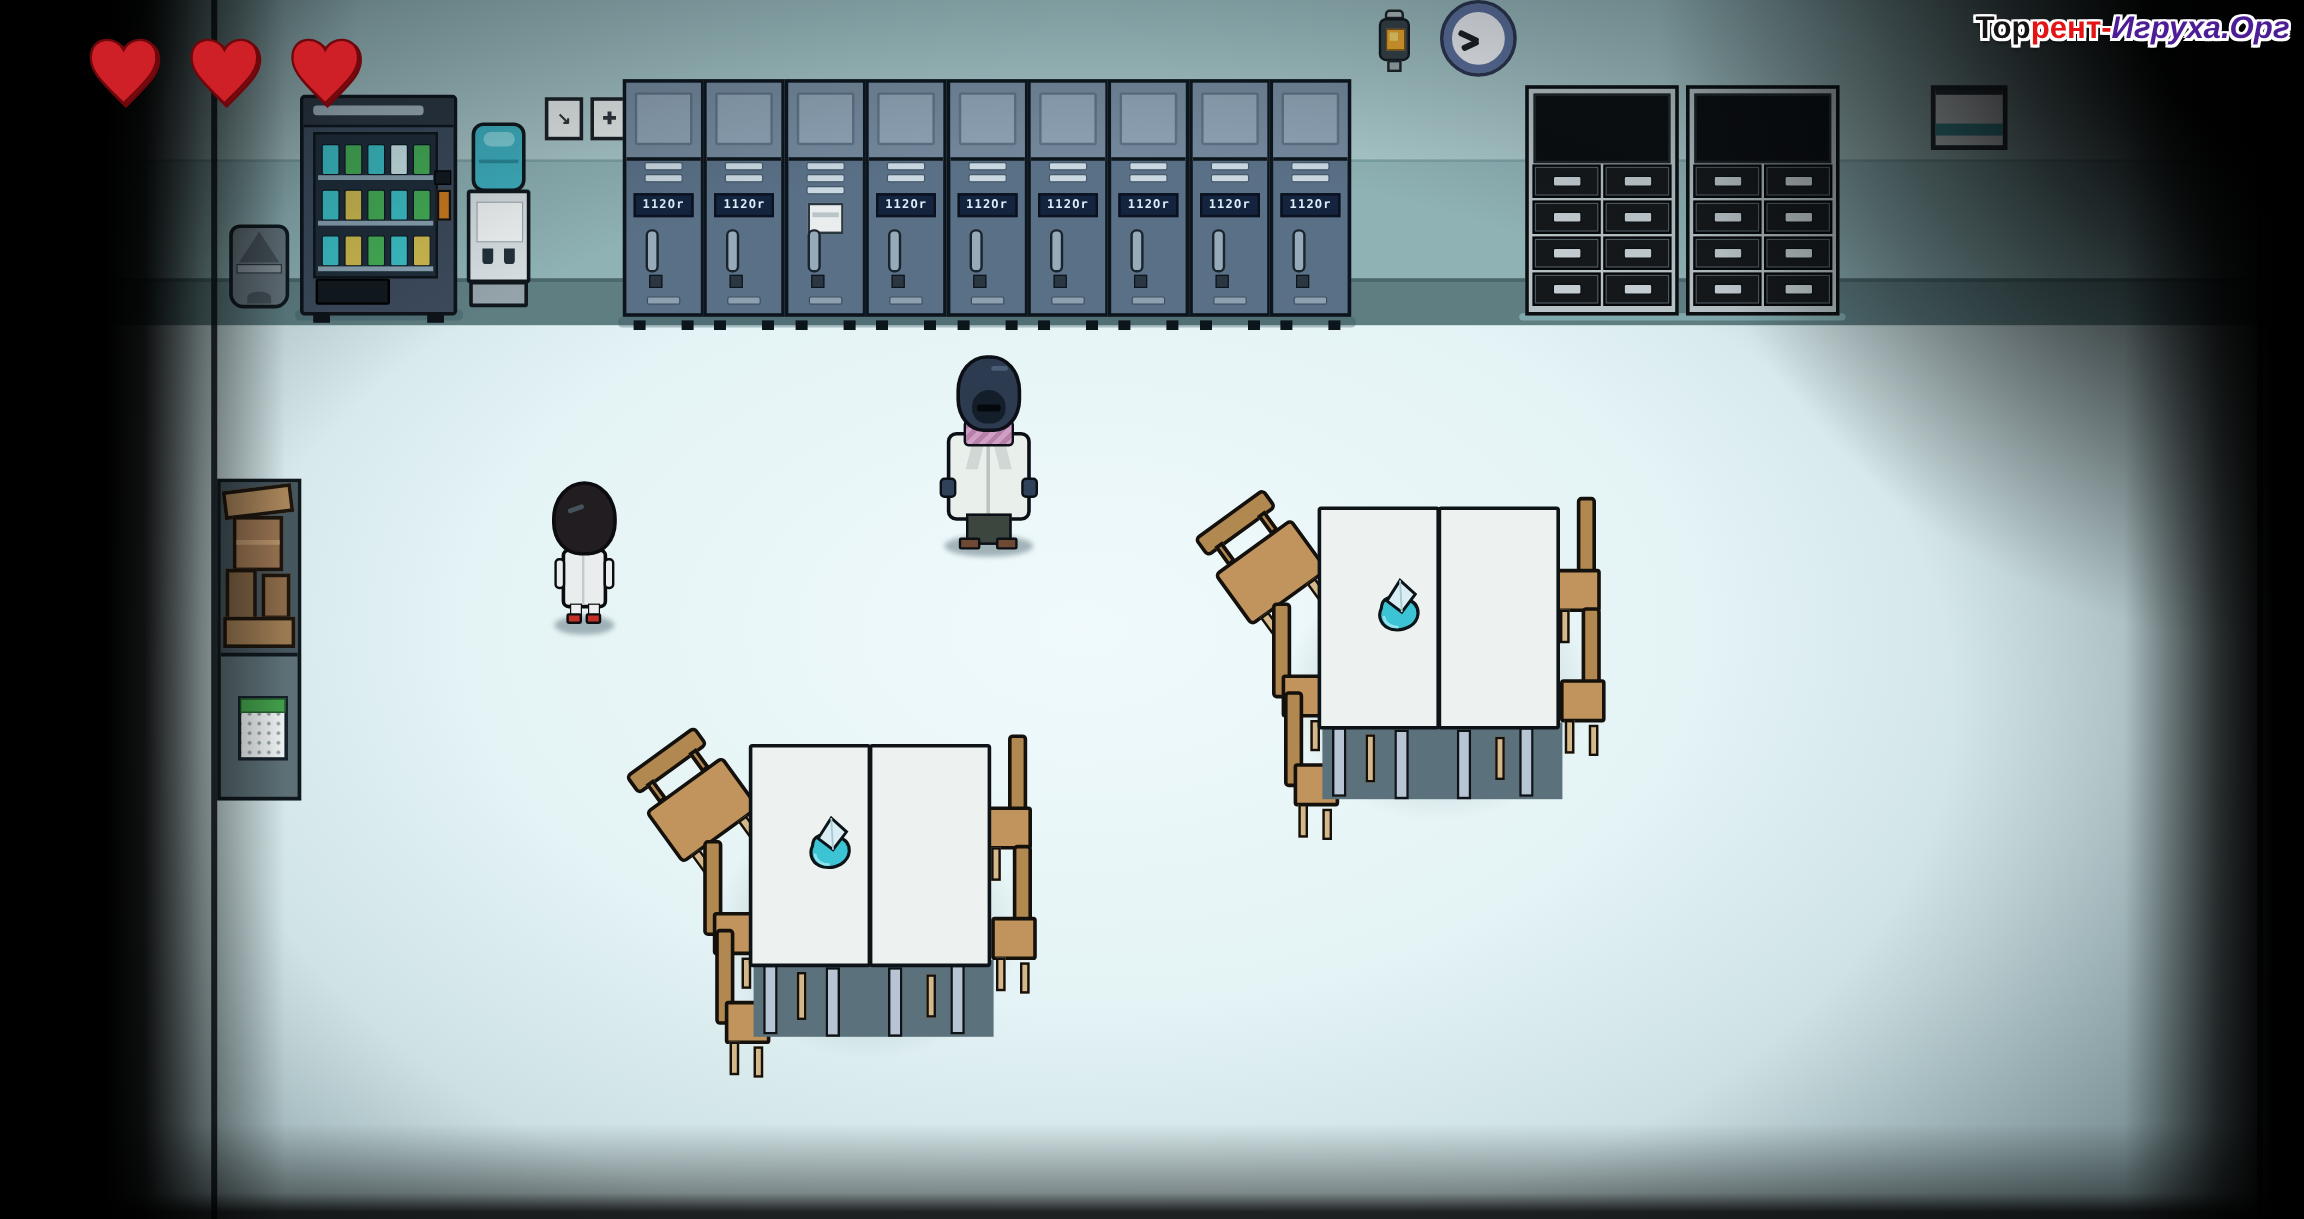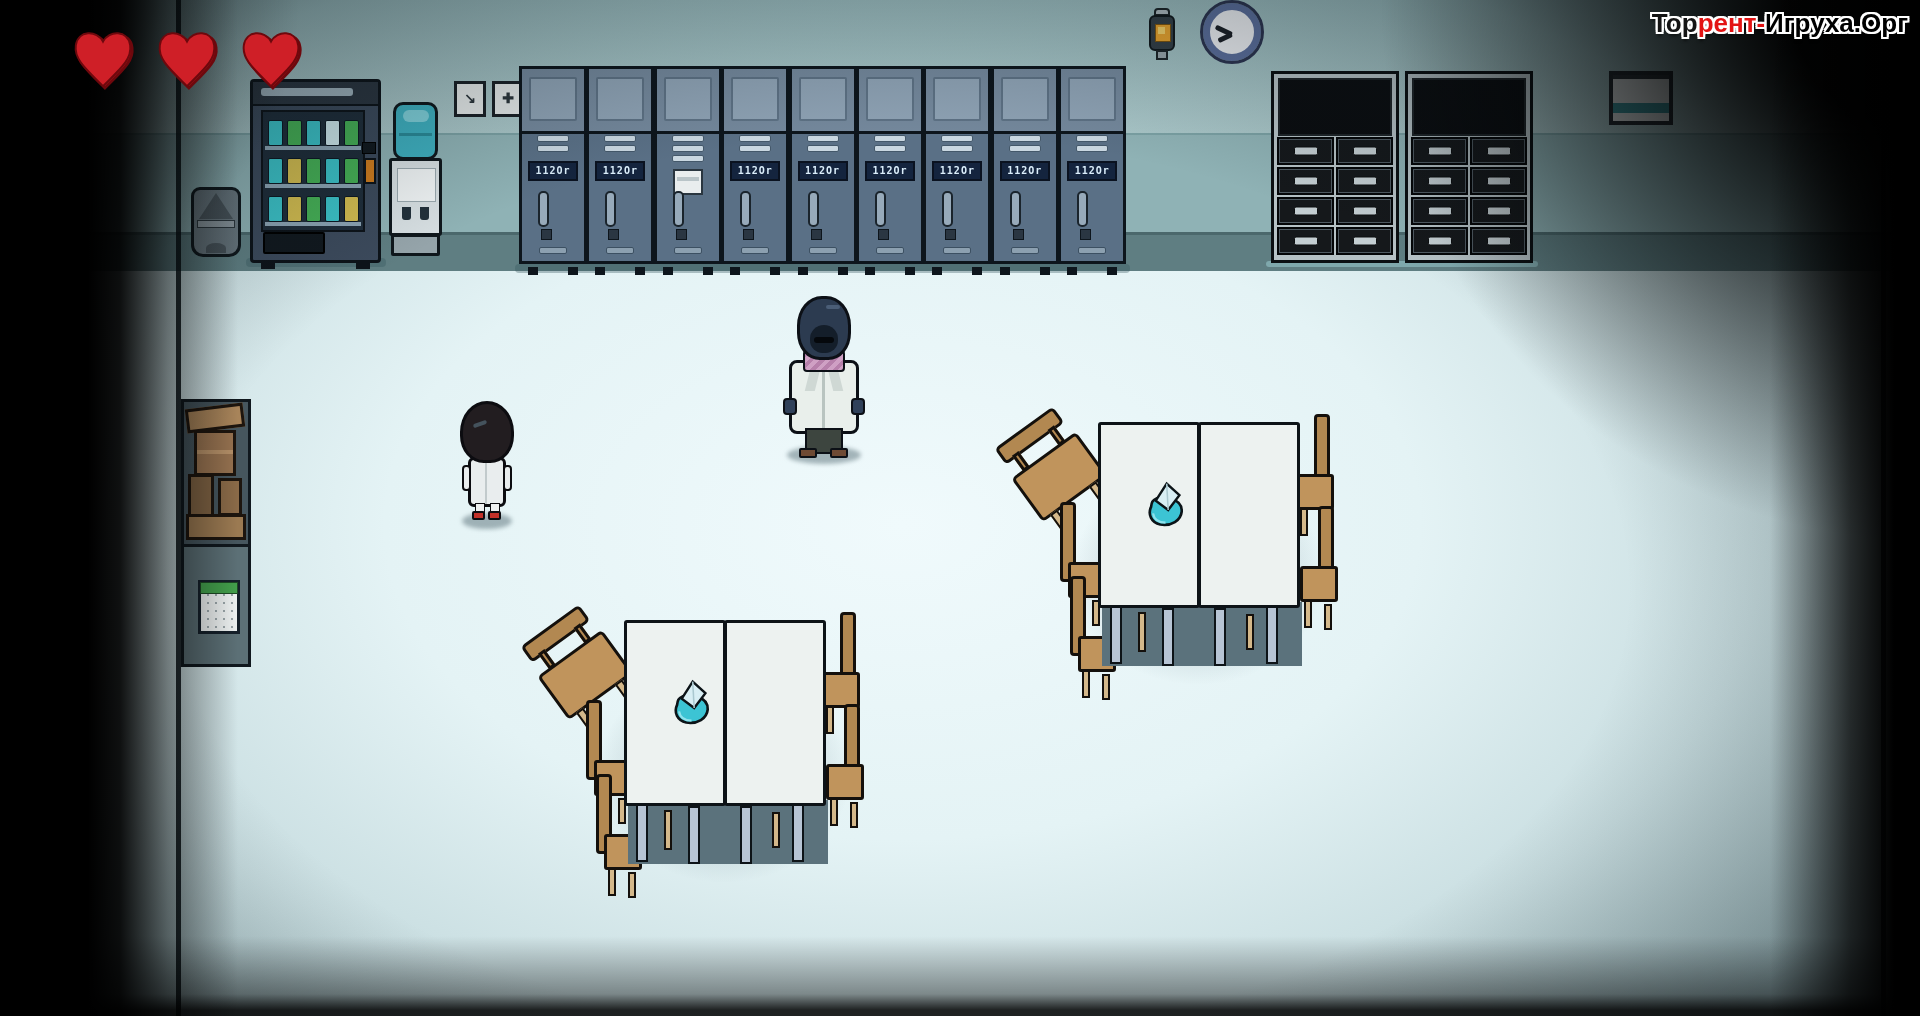--- a/index.html
+++ b/index.html
@@ -503,21 +503,21 @@
     <path d="M9 30 C9 36 13 39 19 40" fill="none" stroke="#8fe2ec" stroke-width="2"></path>
     <path d="M13 19 L25 5 L35 17 L23 29 Z" fill="#d8eef4" stroke="#0c1418" stroke-width="2.2"></path>
     <path d="M25 5 L23 29" stroke="#aac8d0" stroke-width="1.4"></path>
   </svg>
       </div>
     </div>
 
   <div id="vignette" class="abs"></div>
 
   <div id="watermark" class="abs">
-    <span style="color: rgb(20, 20, 20);">Тор</span><span style="color: rgb(227, 20, 20);">рент-</span><span style="color: #000000;">Игруха.Орг</span>
+    <span style="color: rgb(20, 20, 20);">Тор</span><span style="color: rgb(227, 20, 20);">рент-</span><span style="color: #4c1d95; font-style: italic;">Игруха.Орг</span>
   </div>
   <div id="health-hearts" class="abs">
       <svg class="heart" style="left:0px" viewBox="0 0 34 34">
       <path d="M18 9 C15 3 5 3 4 11 C3 18 9 23 18 32 C27 23 33 18 32 11 C31 3 21 3 18 9 Z" fill="#9d1016" stroke="#6e080d" stroke-width="1.4"></path>
       <path d="M17 8 C14 2 4 2 3 10 C2 17 8 22 17 31 C26 22 32 17 31 10 C30 2 20 2 17 8 Z" fill="#cf1f27" stroke="#6e080d" stroke-width="1"></path>
     </svg>
       <svg class="heart" style="left:84px" viewBox="0 0 34 34">
       <path d="M18 9 C15 3 5 3 4 11 C3 18 9 23 18 32 C27 23 33 18 32 11 C31 3 21 3 18 9 Z" fill="#9d1016" stroke="#6e080d" stroke-width="1.4"></path>
       <path d="M17 8 C14 2 4 2 3 10 C2 17 8 22 17 31 C26 22 32 17 31 10 C30 2 20 2 17 8 Z" fill="#cf1f27" stroke="#6e080d" stroke-width="1"></path>
     </svg>

